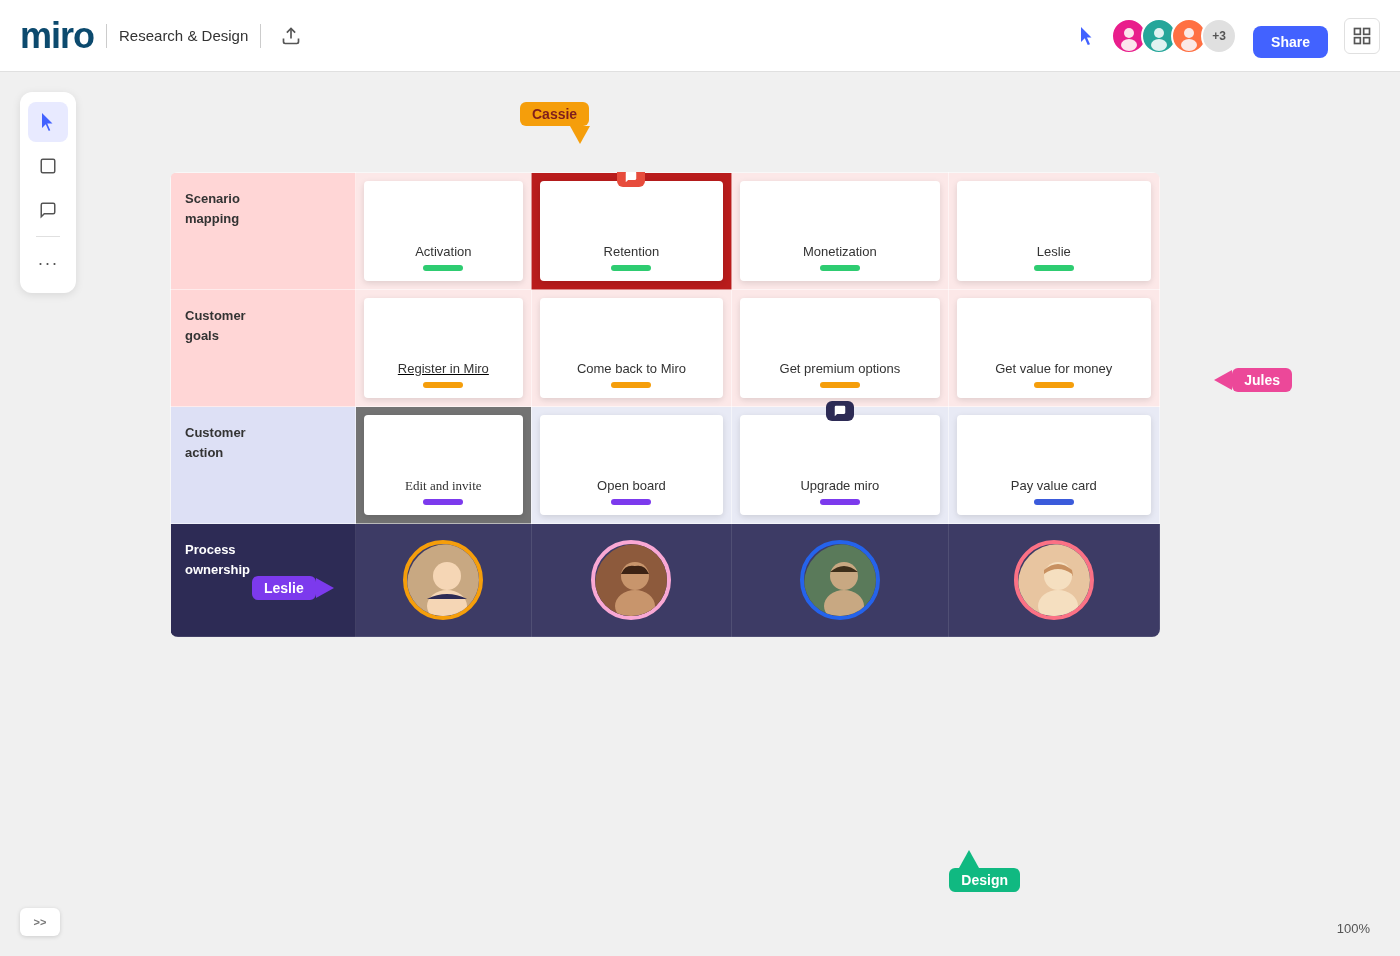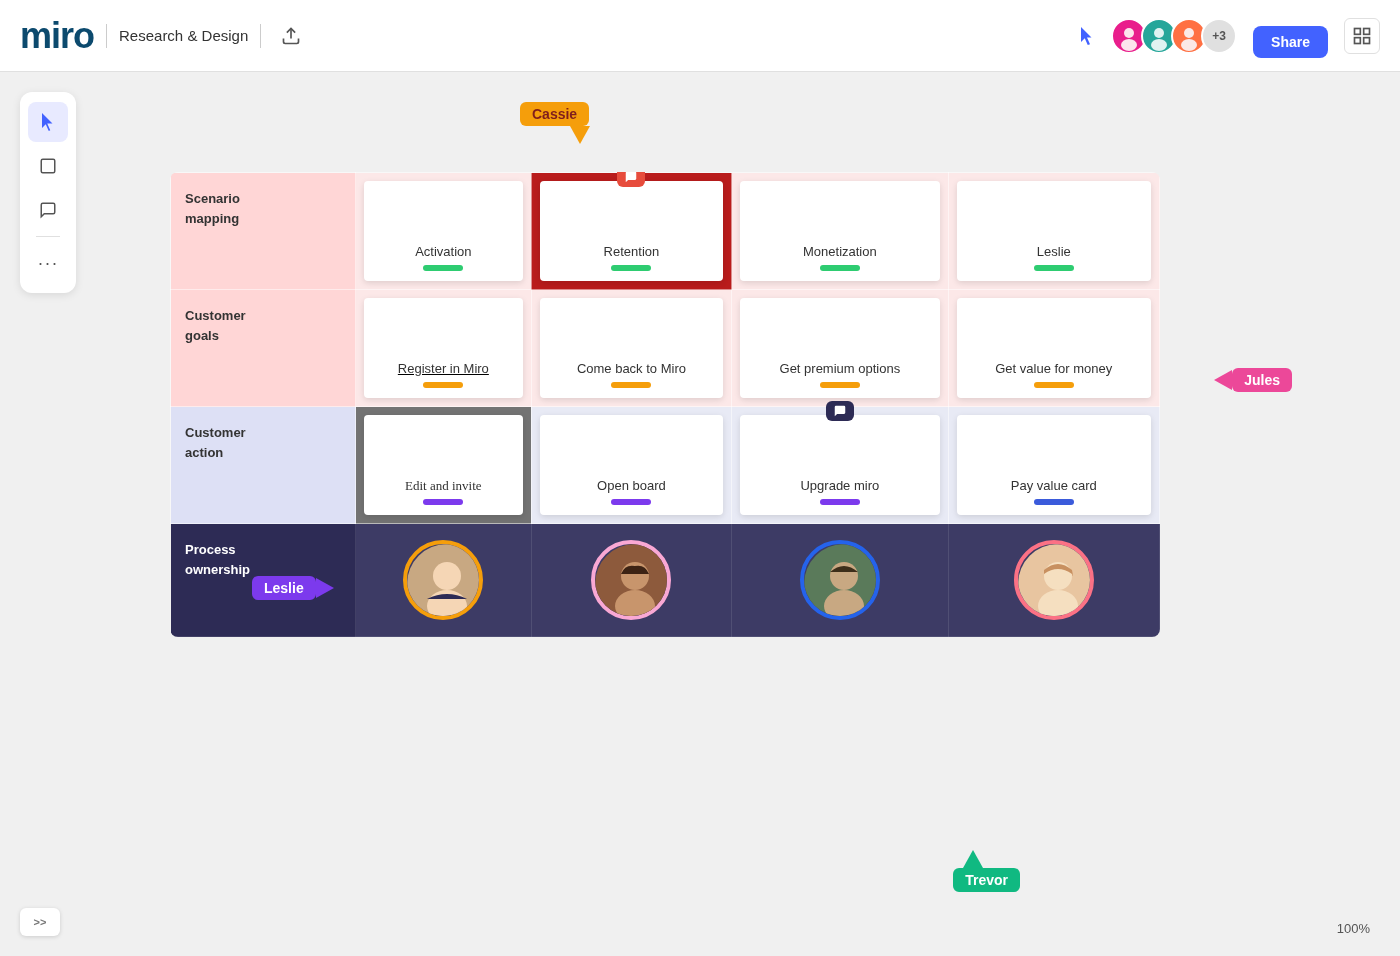--- a/index.html
+++ b/index.html
@@ -343,21 +343,21 @@
     <div style="background:#ec4899;color:#fff;padding:4px 12px;border-radius:6px;font-size:14px;font-weight:600;">Jules</div>
   </div>
 
   <div style="position:absolute;top:504px;left:252px;display:flex;align-items:center;z-index:20;">
     <div style="background:#7c3aed;color:#fff;padding:4px 12px;border-radius:6px;font-size:14px;font-weight:600;">Leslie</div>
     <div style="width:0;height:0;border-top:10px solid transparent;border-bottom:10px solid transparent;border-left:18px solid #7c3aed;"></div>
   </div>
 
   <div style="position:absolute;bottom:64px;right:380px;display:flex;flex-direction:column;align-items:center;z-index:20;">
     <div style="width:0;height:0;border-left:10px solid transparent;border-right:10px solid transparent;border-bottom:18px solid #10b981;align-self:flex-start;margin-left:10px;"></div>
-    <div style="background:#10b981;color:#fff;padding:4px 12px;border-radius:6px;font-size:14px;font-weight:600;">Trevor</div>
+    <div style="background:#10b981;color:#fff;padding:4px 12px;border-radius:6px;font-size:14px;font-weight:600;">Design</div>
   </div>
 
   <div style="position:absolute;top:100px;left:170px;width:990px;">
     <table style="border-collapse:collapse;width:100%;border-radius:8px;overflow:hidden;">
 
       <tbody>
           <tr>
         <td style="background:#ffd6d6;width:185px;padding:16px 14px;font-size:13px;font-weight:700;color:#333;vertical-align:top;line-height:1.5;border:1px solid rgba(255,255,255,0.5);">Scenario<br>mapping</td>
 
         <td style="background:#fce8e8;padding:8px;border:1px solid rgba(255,255,255,0.5);">

